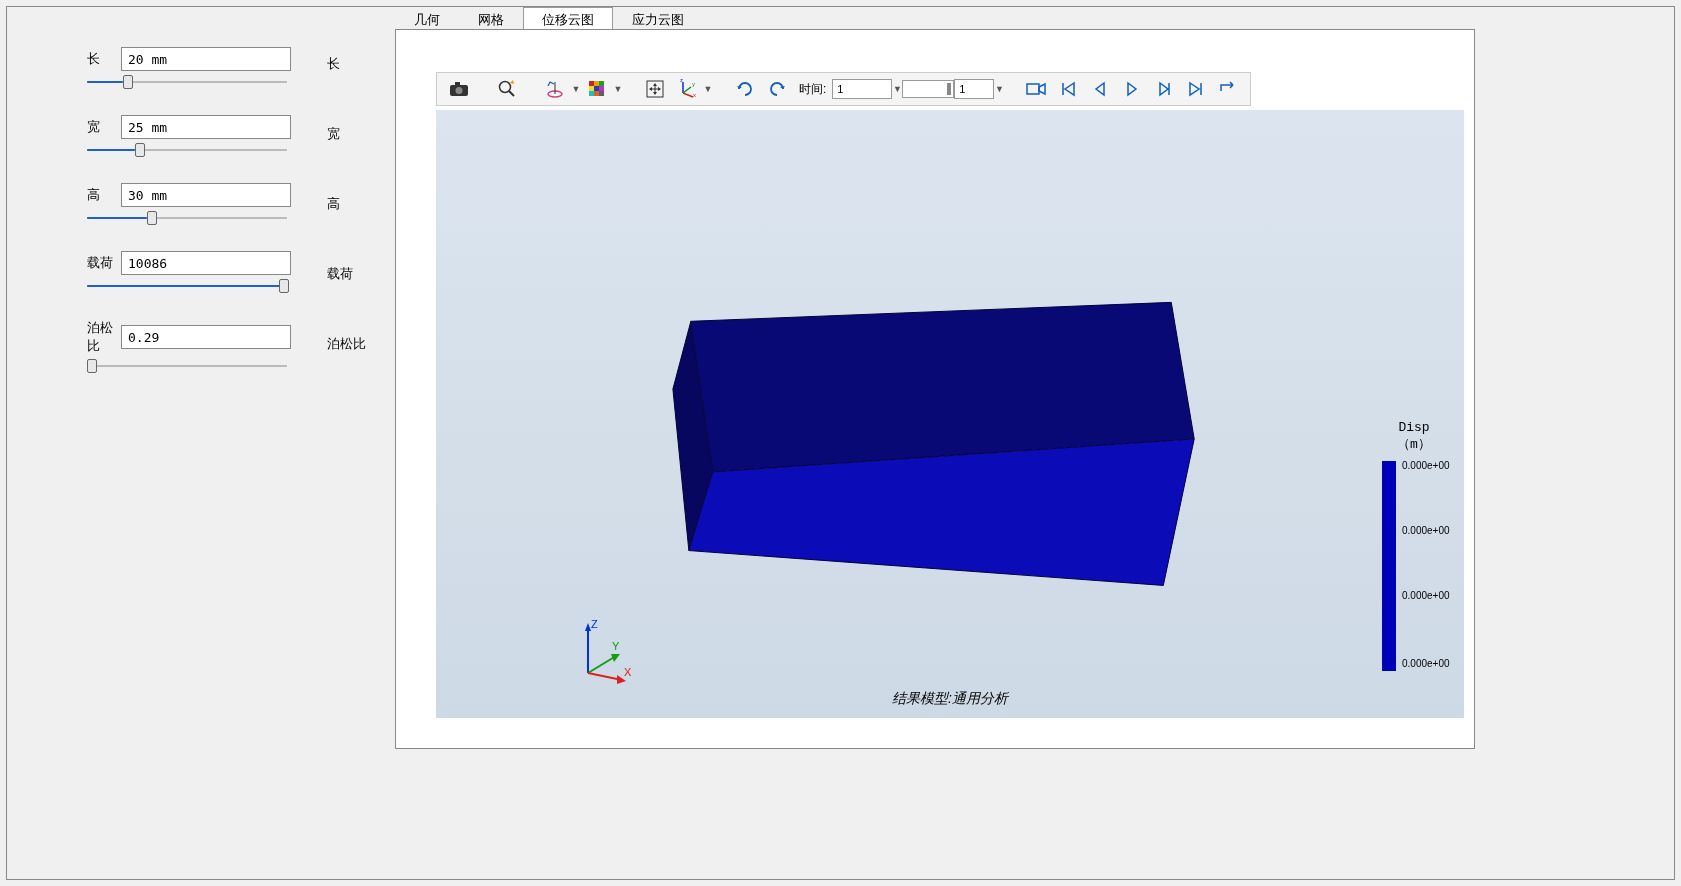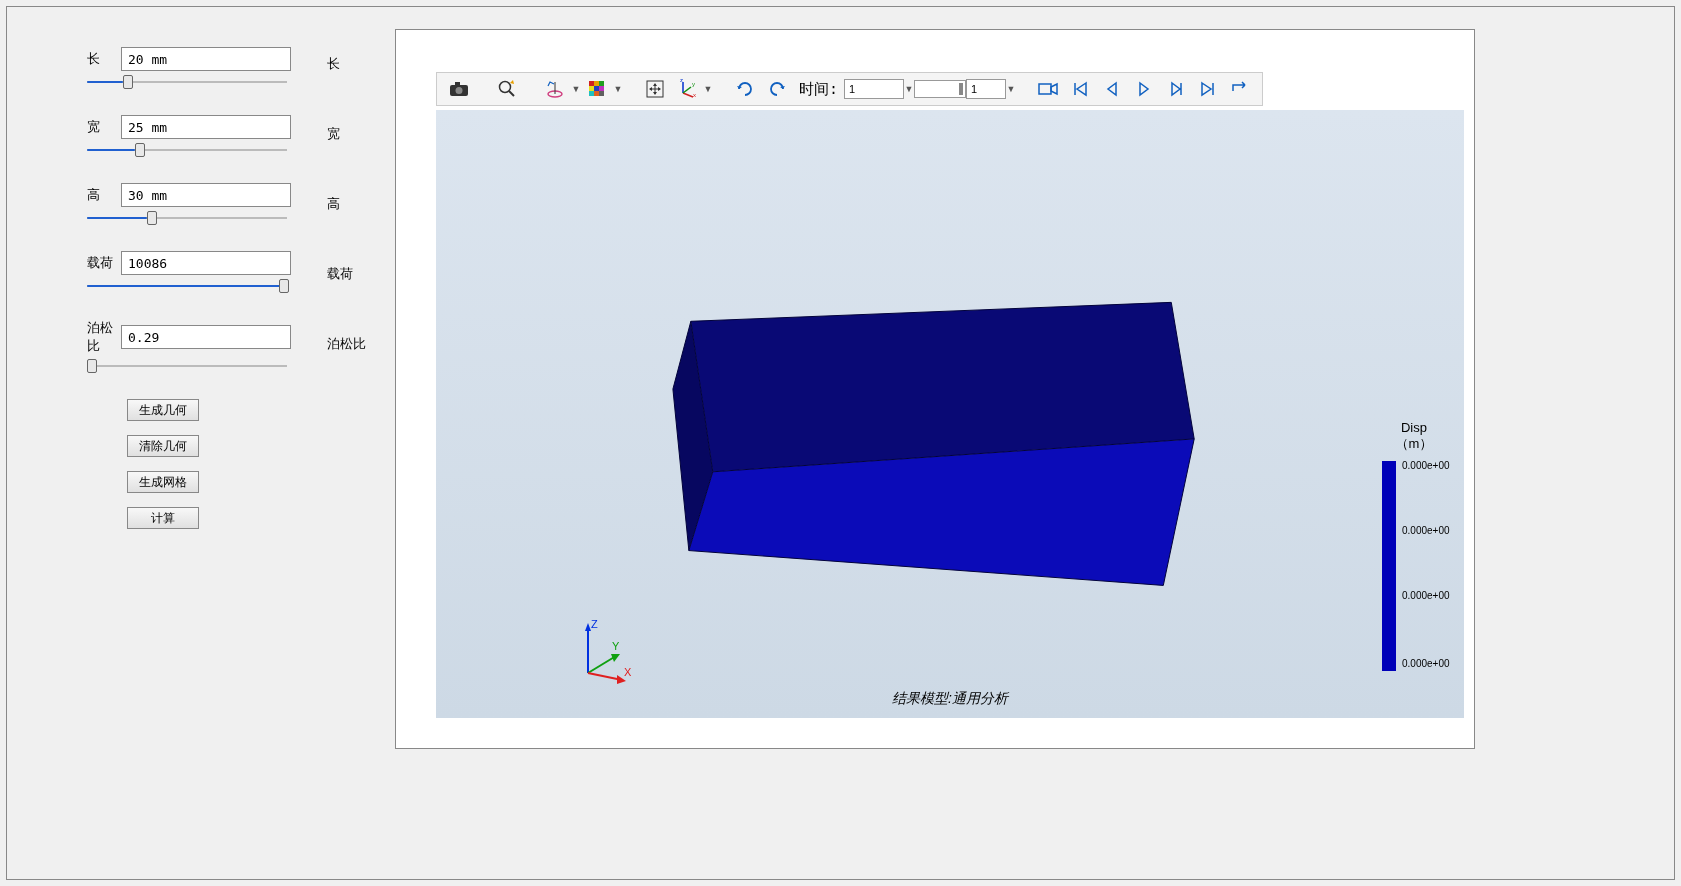--- a/index.html
+++ b/index.html
@@ -129,21 +129,21 @@
   z-index: 10;
 }
 .tb-btn {
   width: 28px; height: 28px;
   display: flex; align-items: center; justify-content: center;
   margin: 0 2px;
   cursor: pointer;
 }
 .tb-sep { width: 16px; }
 .tb-dd { width: 10px; display:flex; align-items:center; justify-content:center; color:#555; font-size:9px; }
-.tb-label { font-size:15px; padding:0 6px;font-family:Liberation Mono, monospace; }
+.tb-label { font-size:12px; padding:0 6px; }
 .tb-input {
   width: 60px; height: 20px;
   border: 1px solid #999; background:white;
   font-size:11px; padding:0 4px;
 }
 .tb-slider-mini {
   width: 52px; height: 18px;
   border:1px solid #999; background:white;
   position:relative;
 }
@@ -163,21 +163,21 @@
 .axis-triad {
   position: absolute;
   bottom: 40px; left: 140px;
   width: 60px; height: 60px;
 }
 .legend {
   position: absolute;
   right: 20px; top: 390px;
   width: 80px;
 }
-.legend-title { font-size:13px; text-align:center; }
+.legend-title { font-size:13px; text-align:center;font-family:Liberation Mono, monospace; }
 .legend-bar {
   width: 14px; height: 210px;
   background: #0000b8;
   margin: 8px 0 0 8px;
 }
 .legend-tick {
   position: absolute;
   left: 28px;
   font-size: 10px;
   white-space: nowrap;
@@ -243,36 +243,36 @@
       <input class="param-input" value="0.29" style="">
     </div>
     <div class="slider-row">
       <div class="slider">
           <div class="slider-track-bg"></div>
           <div class="slider-track" style="width:0%"></div>
           <div class="slider-thumb" style="left:0%"></div>
         </div>
     </div>
 
-    <div class="btn-group">
-      <button class="btn">生成几何</button>
-      <button class="btn">清除几何</button>
-      <button class="btn">生成网格</button>
-      <button class="btn">计算</button>
-    </div>
   </div>
 
   <div class="right-labels">
     <div class="right-label">长</div>
     <div class="right-label">宽</div>
     <div class="right-label">高</div>
     <div class="right-label">载荷</div>
     <div class="right-label">泊松比</div>
   </div>
 
+  <div class="tabs">
+    <div class="tab">几何</div>
+    <div class="tab">网格</div>
+    <div class="tab active">位移云图</div>
+    <div class="tab">应力云图</div>
+  </div>
 
   <div class="viewport-frame">
 
     <div class="toolbar">
       <div class="tb-btn">
         <svg width="20" height="16" viewBox="0 0 20 16">
             <rect x="1" y="4" width="18" height="11" rx="2" fill="#333"></rect>
             <circle cx="10" cy="9.5" r="3.5" fill="#888"></circle>
             <rect x="6" y="1" width="5" height="3" fill="#333"></rect>
           </svg>

